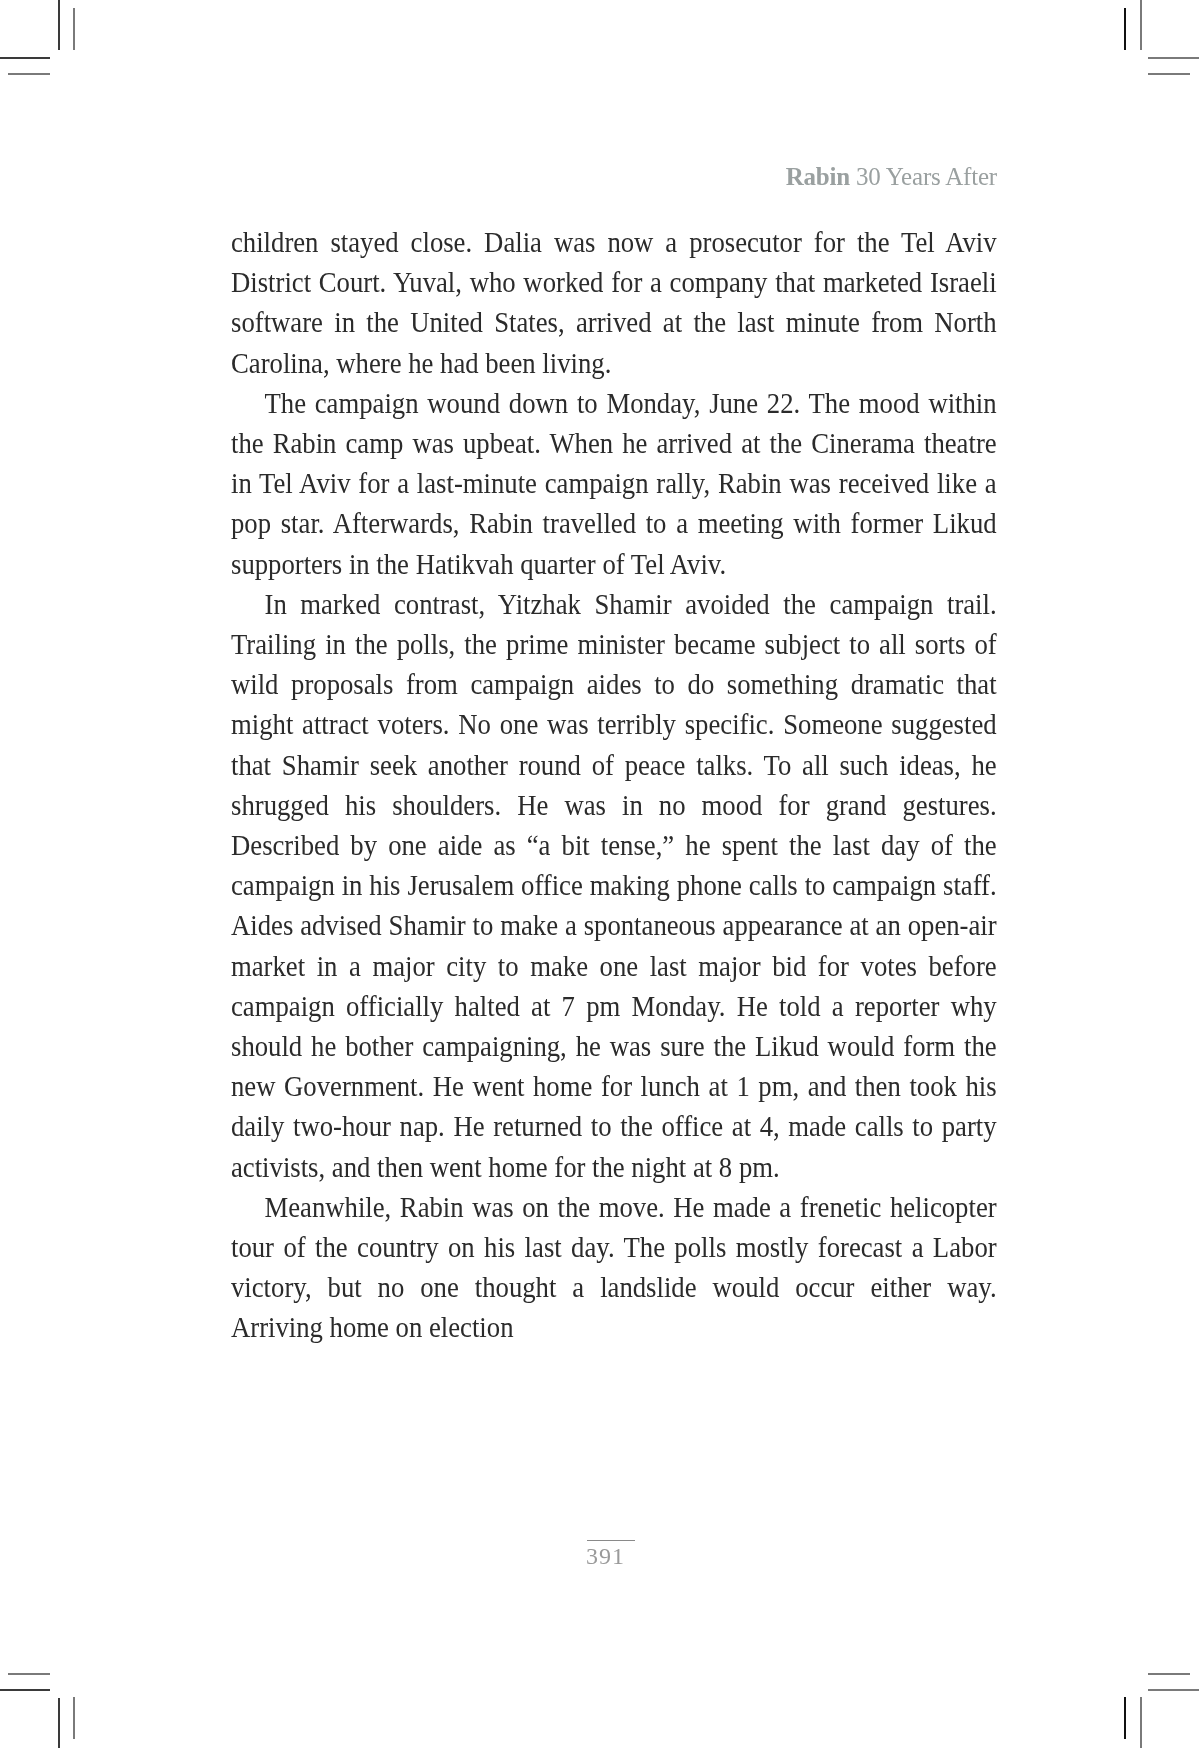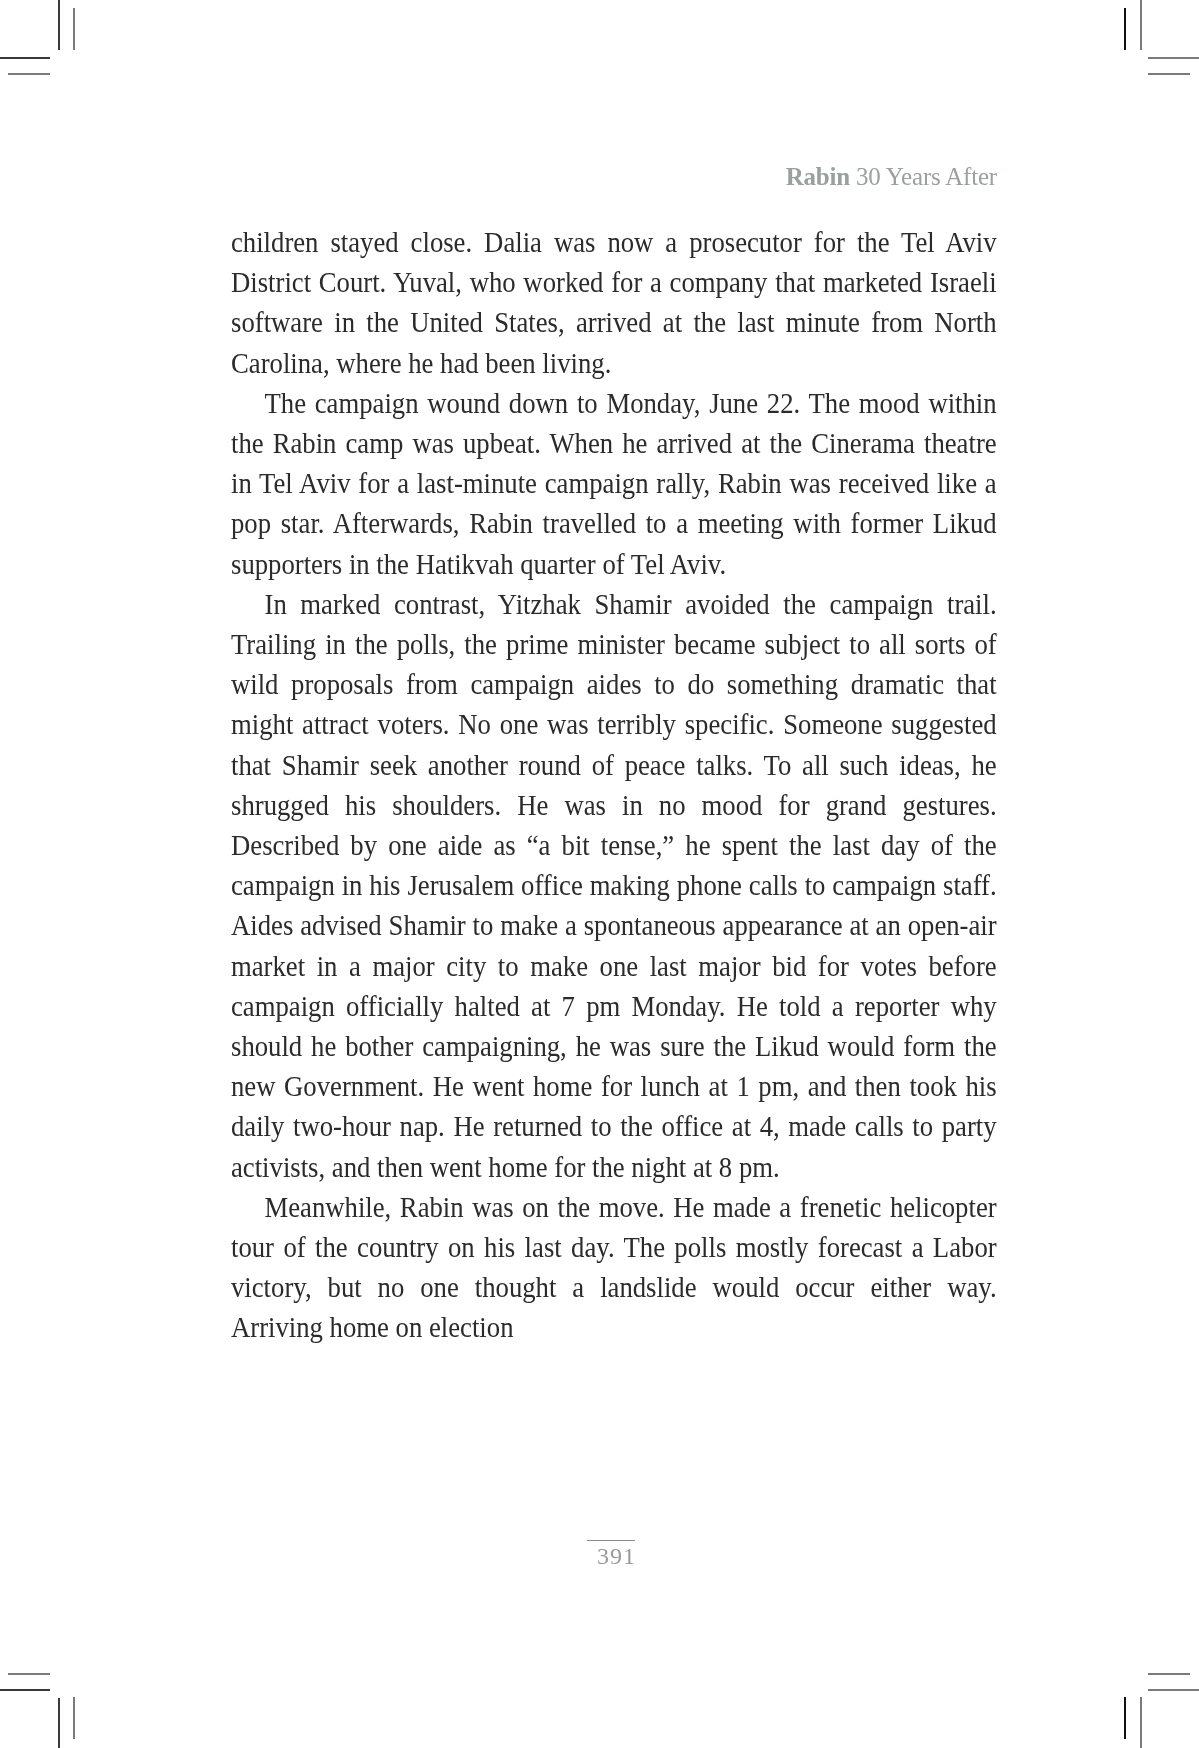--- a/index.html
+++ b/index.html
@@ -52,21 +52,21 @@
     }
     .body-text p.first {
       text-indent: 0;
     }
 
     .page-number-wrap {
       position: absolute;
       top: 1540px;
       left: 586px;
       width: 50px;
-      text-align: right;
+      text-align: left;
     }
     .page-number-rule {
       height: 1px;
       background: #8a8a8a;
       width: 48px;
       margin: 0 auto 2px auto;
     }
     .page-number {
       font-size: 24px;
       color: #9a9a9a;

